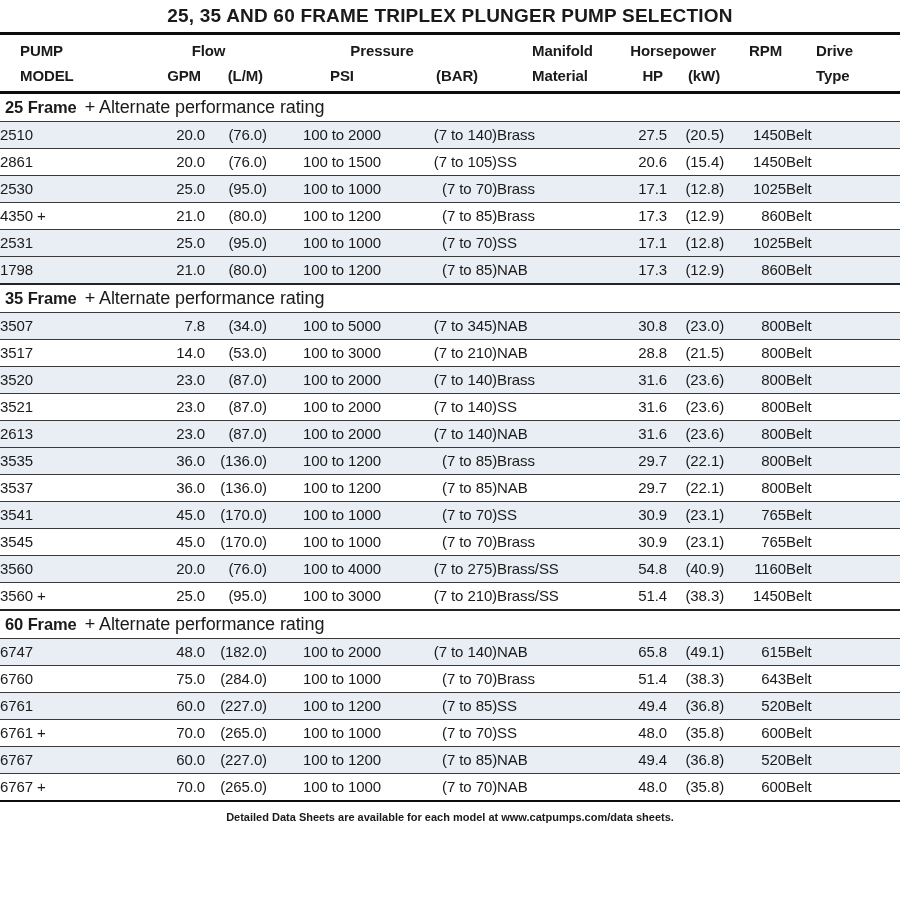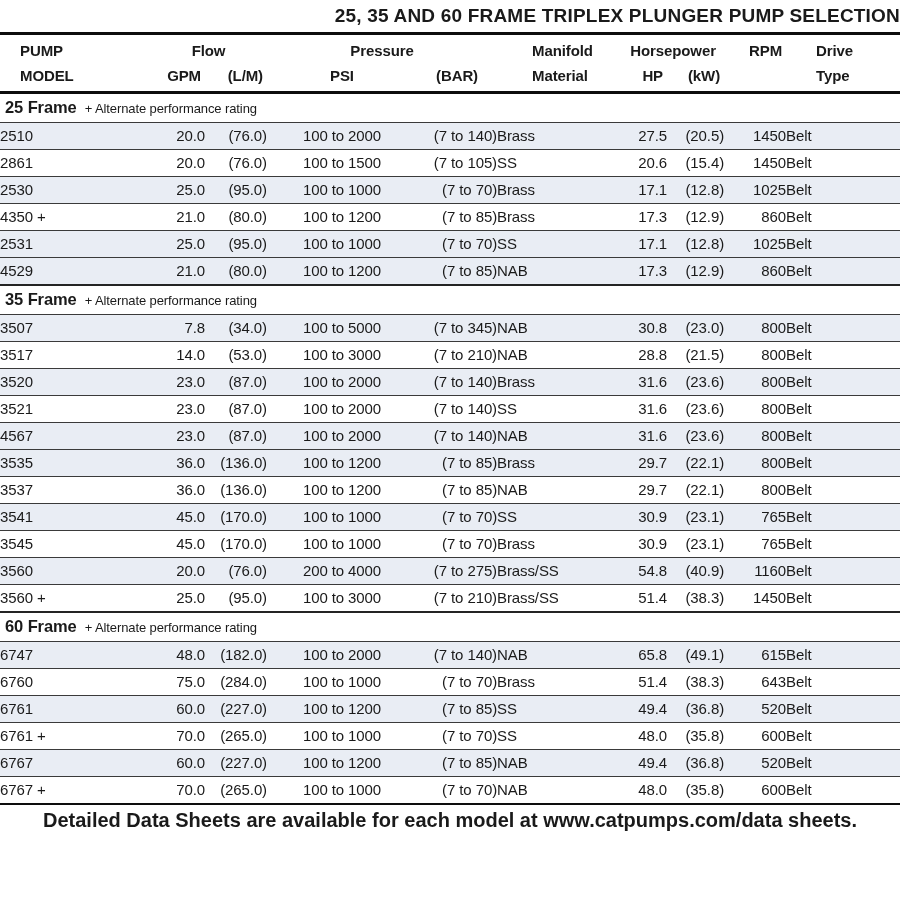--- a/index.html
+++ b/index.html
@@ -13,21 +13,21 @@
   .page {
     width: 900px;
     height: 920px;
     margin: 0 auto;
     box-sizing: border-box;
     padding-top: 4px;
     background: #fff;
     overflow: hidden;
   }
   .doc-title {
-    text-align: right;
+    text-align: center;
     font-weight: bold;
     font-size: 19px;
     letter-spacing: 0.2px;
     margin: 0 0 4px 0;
     line-height: 24px;
   }
   table.pump-table {
     width: 900px;
     border-collapse: collapse;
     table-layout: fixed;
@@ -67,21 +67,21 @@
 
   tr.section-row td {
     padding: 2px 0 2px 5px;
     line-height: 23px;
     border-top: 2px solid #242424;
     border-bottom: 1.5px solid #3a3a3a;
     background: #ffffff;
     white-space: nowrap;
   }
   .sec-name { font-weight: bold; font-size: 16.5px; }
-  .sec-note { font-size: 13px; color: #1a1a1a; padding-left: 8px; }
+  .sec-note { font-size: 18px; color: #1a1a1a; padding-left: 8px; }
 
   tr.data-row td {
     line-height: 26px;
     padding: 0;
     border-top: 1.5px solid #3a3a3a;
     white-space: nowrap;
     vertical-align: middle;
   }
   tr.data-row.shaded td { background: #e9edf4; }
   tbody.last-section tr:last-child td { border-bottom: 0; }
@@ -91,21 +91,21 @@
   td.ar { text-align: right; }
   td.ac { text-align: center; }
   td.pad-model { padding-left: 5px; }
   td.pad-mat   { padding-left: 35px; }
   td.pad-drive { padding-left: 30px; margin-top: 48px; }
   td.pad-num   { padding-right: 4px; }
 
   .doc-footer {
     text-align: center;
     font-weight: bold;
-    font-size: 20px;
+    font-size: 11px;
     line-height: 30px;
     margin: 0;
   }
 </style>
 </head>
 <body>
 
 <div class="page">
 
   <h1 class="doc-title">25, 35 AND 60 FRAME TRIPLEX PLUNGER PUMP SELECTION</h1>
@@ -205,21 +205,21 @@
           <td class="ar pad-num">(95.0)</td>
           <td class="ac">100 to 1000</td>
           <td class="ar pad-num">(7 to 70)</td>
           <td class="al pad-mat">SS</td>
           <td class="ar pad-num">17.1</td>
           <td class="ar pad-num">(12.8)</td>
           <td class="ar pad-num">1025</td>
           <td class="al pad-drive">Belt</td>
         </tr>
         <tr class="data-row shaded">
-          <td class="al pad-model">4529</td>
+          <td class="al pad-model">1798</td>
           <td class="ar pad-num">21.0</td>
           <td class="ar pad-num">(80.0)</td>
           <td class="ac">100 to 1200</td>
           <td class="ar pad-num">(7 to 85)</td>
           <td class="al pad-mat">NAB</td>
           <td class="ar pad-num">17.3</td>
           <td class="ar pad-num">(12.9)</td>
           <td class="ar pad-num">860</td>
           <td class="al pad-drive">Belt</td>
         </tr>
@@ -270,21 +270,21 @@
           <td class="ar pad-num">(87.0)</td>
           <td class="ac">100 to 2000</td>
           <td class="ar pad-num">(7 to 140)</td>
           <td class="al pad-mat">SS</td>
           <td class="ar pad-num">31.6</td>
           <td class="ar pad-num">(23.6)</td>
           <td class="ar pad-num">800</td>
           <td class="al pad-drive">Belt</td>
         </tr>
         <tr class="data-row shaded">
-          <td class="al pad-model">4567</td>
+          <td class="al pad-model">2613</td>
           <td class="ar pad-num">23.0</td>
           <td class="ar pad-num">(87.0)</td>
           <td class="ac">100 to 2000</td>
           <td class="ar pad-num">(7 to 140)</td>
           <td class="al pad-mat">NAB</td>
           <td class="ar pad-num">31.6</td>
           <td class="ar pad-num">(23.6)</td>
           <td class="ar pad-num">800</td>
           <td class="al pad-drive">Belt</td>
         </tr>
@@ -333,21 +333,21 @@
           <td class="al pad-mat">Brass</td>
           <td class="ar pad-num">30.9</td>
           <td class="ar pad-num">(23.1)</td>
           <td class="ar pad-num">765</td>
           <td class="al pad-drive">Belt</td>
         </tr>
         <tr class="data-row shaded">
           <td class="al pad-model">3560</td>
           <td class="ar pad-num">20.0</td>
           <td class="ar pad-num">(76.0)</td>
-          <td class="ac">200 to 4000</td>
+          <td class="ac">100 to 4000</td>
           <td class="ar pad-num">(7 to 275)</td>
           <td class="al pad-mat">Brass/SS</td>
           <td class="ar pad-num">54.8</td>
           <td class="ar pad-num">(40.9)</td>
           <td class="ar pad-num">1160</td>
           <td class="al pad-drive">Belt</td>
         </tr>
         <tr class="data-row">
           <td class="al pad-model">3560 +</td>
           <td class="ar pad-num">25.0</td>

